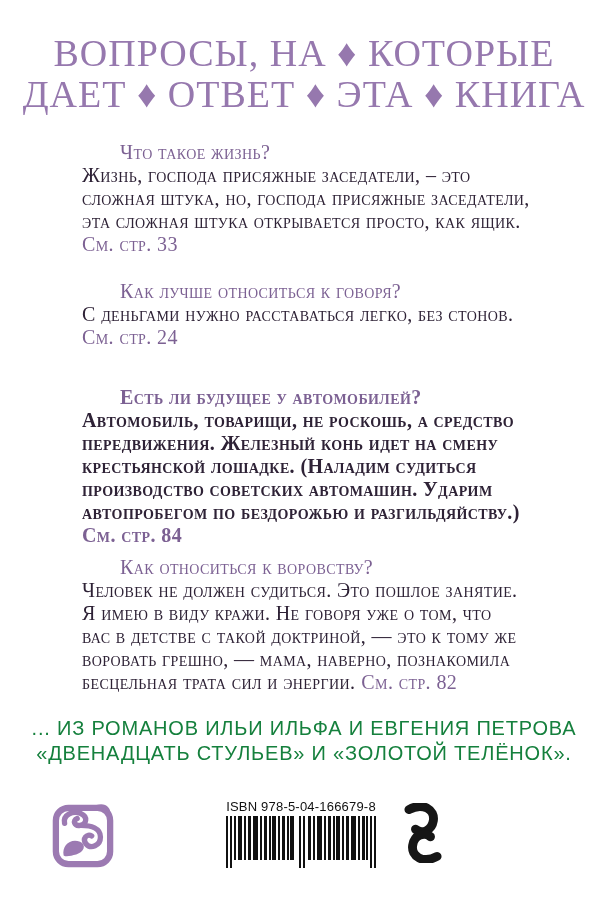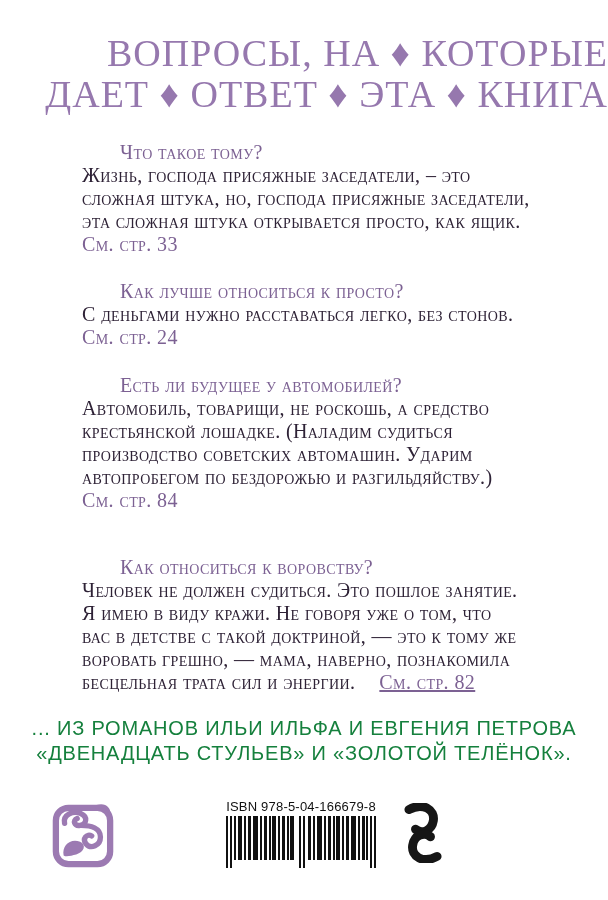--- a/index.html
+++ b/index.html
@@ -4,37 +4,37 @@
 <style>
   html,body { margin:0; padding:0; background:#e8e8e8; }
   .page {
     position:relative; width:608px; height:900px; margin:0 auto;
     background:#ffffff; overflow:hidden;
     font-family:"Liberation Serif", serif;
   }
   
   .cover-title {
     position:absolute; top:33px; left:0; width:608px;
-    text-align:right; color:#9678ae;
+    text-align:center; color:#9678ae;
     font-size:38px; line-height:41px; letter-spacing:1px;
     font-family:"Liberation Serif", serif;
   }
   
   .qa {
     position:absolute; left:82px; width:500px;
     font-size:20px; line-height:23px;
     font-variant:small-caps; letter-spacing:0.4px;
     color:#2e2236; white-space:nowrap;
   }
   .qa .question { color:#7c6193; margin-left:38px; }
   .qa .ref { color:#7c6193; }
-  .qa .ref.inline { margin-left:24px;text-decoration:underline; }
+  .qa .ref.inline { margin-left:6px; }
   #s0 { top:141px; }
   #s1 { top:280px; }
-  #s2 { top:374px; }
+  #s2 { top:386px;font-weight:bold; }
   #s3 { top:556px; }
   
   .footer-attr {
     position:absolute; top:716px; left:0; width:608px;
     text-align:center; color:#15803d;
     font-family:"Liberation Sans", sans-serif;
     font-size:20px; line-height:25px; letter-spacing:0.8px;
   }
   
   .logo-left  { position:absolute; left:52px;  top:802px; }
@@ -57,36 +57,37 @@
 <body>
 
 <div class="page">
 
   <div class="cover-title">
     <div>ВОПРОСЫ, НА ♦ КОТОРЫЕ</div>
     <div>ДАЕТ ♦ ОТВЕТ ♦ ЭТА ♦ КНИГА</div>
   </div>
 
   <section class="qa" id="s0">
-    <div class="question">Что такое тому?</div>
+    <div class="question">Что такое жизнь?</div>
     <div class="line">Жизнь, господа присяжные заседатели, – это</div>
     <div class="line">сложная штука, но, господа присяжные заседатели,</div>
     <div class="line">эта сложная штука открывается просто, как ящик.</div>
     <div class="line ref">См. стр. 33</div>
   </section>
 
   <section class="qa" id="s1">
-    <div class="question">Как лучше относиться к просто?</div>
+    <div class="question">Как лучше относиться к говоря?</div>
     <div class="line">С деньгами нужно расставаться легко, без стонов.</div>
     <div class="line ref">См. стр. 24</div>
   </section>
 
   <section class="qa" id="s2">
     <div class="question">Есть ли будущее у автомобилей?</div>
     <div class="line">Автомобиль, товарищи, не роскошь, а средство</div>
+    <div class="line">передвижения. Железный конь идет на смену</div>
     <div class="line">крестьянской лошадке. (Наладим судиться</div>
     <div class="line">производство советских автомашин. Ударим</div>
     <div class="line">автопробегом по бездорожью и разгильдяйству.)</div>
     <div class="line ref">См. стр. 84</div>
   </section>
 
   <section class="qa" id="s3">
     <div class="question">Как относиться к воровству?</div>
     <div class="line">Человек не должен судиться. Это пошлое занятие.</div>
     <div class="line">Я имею в виду кражи. Не говоря уже о том, что</div>

